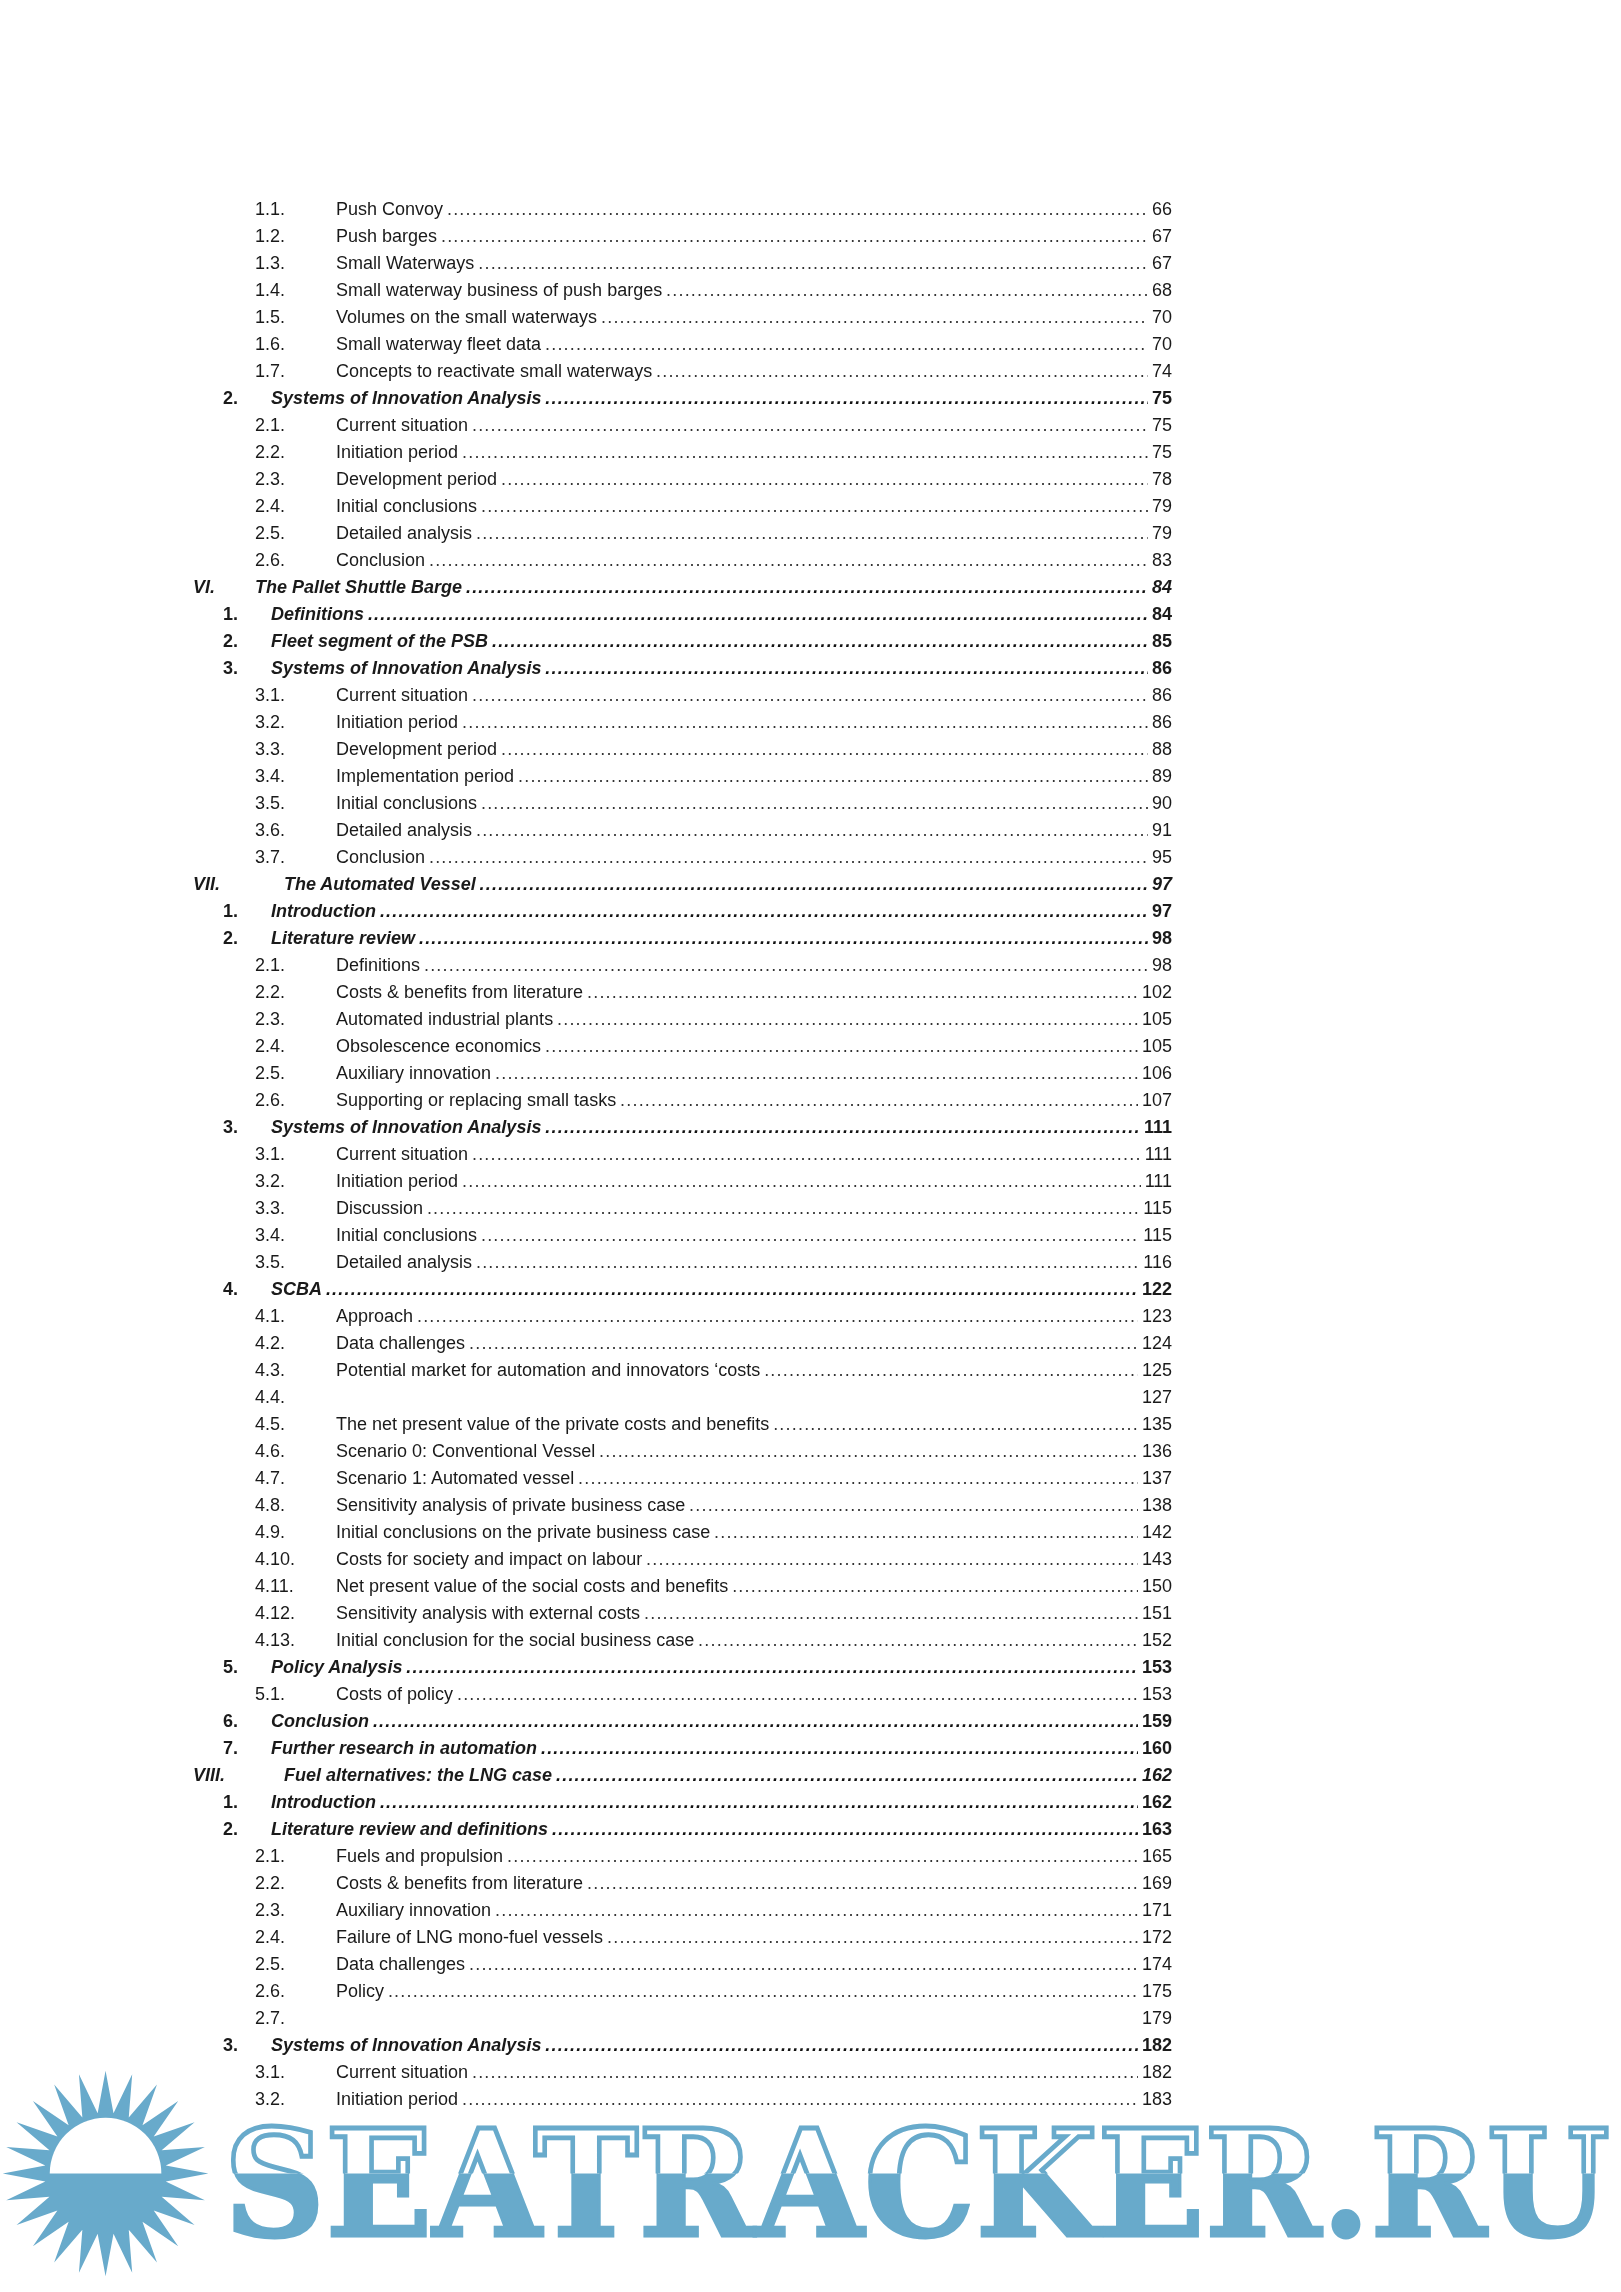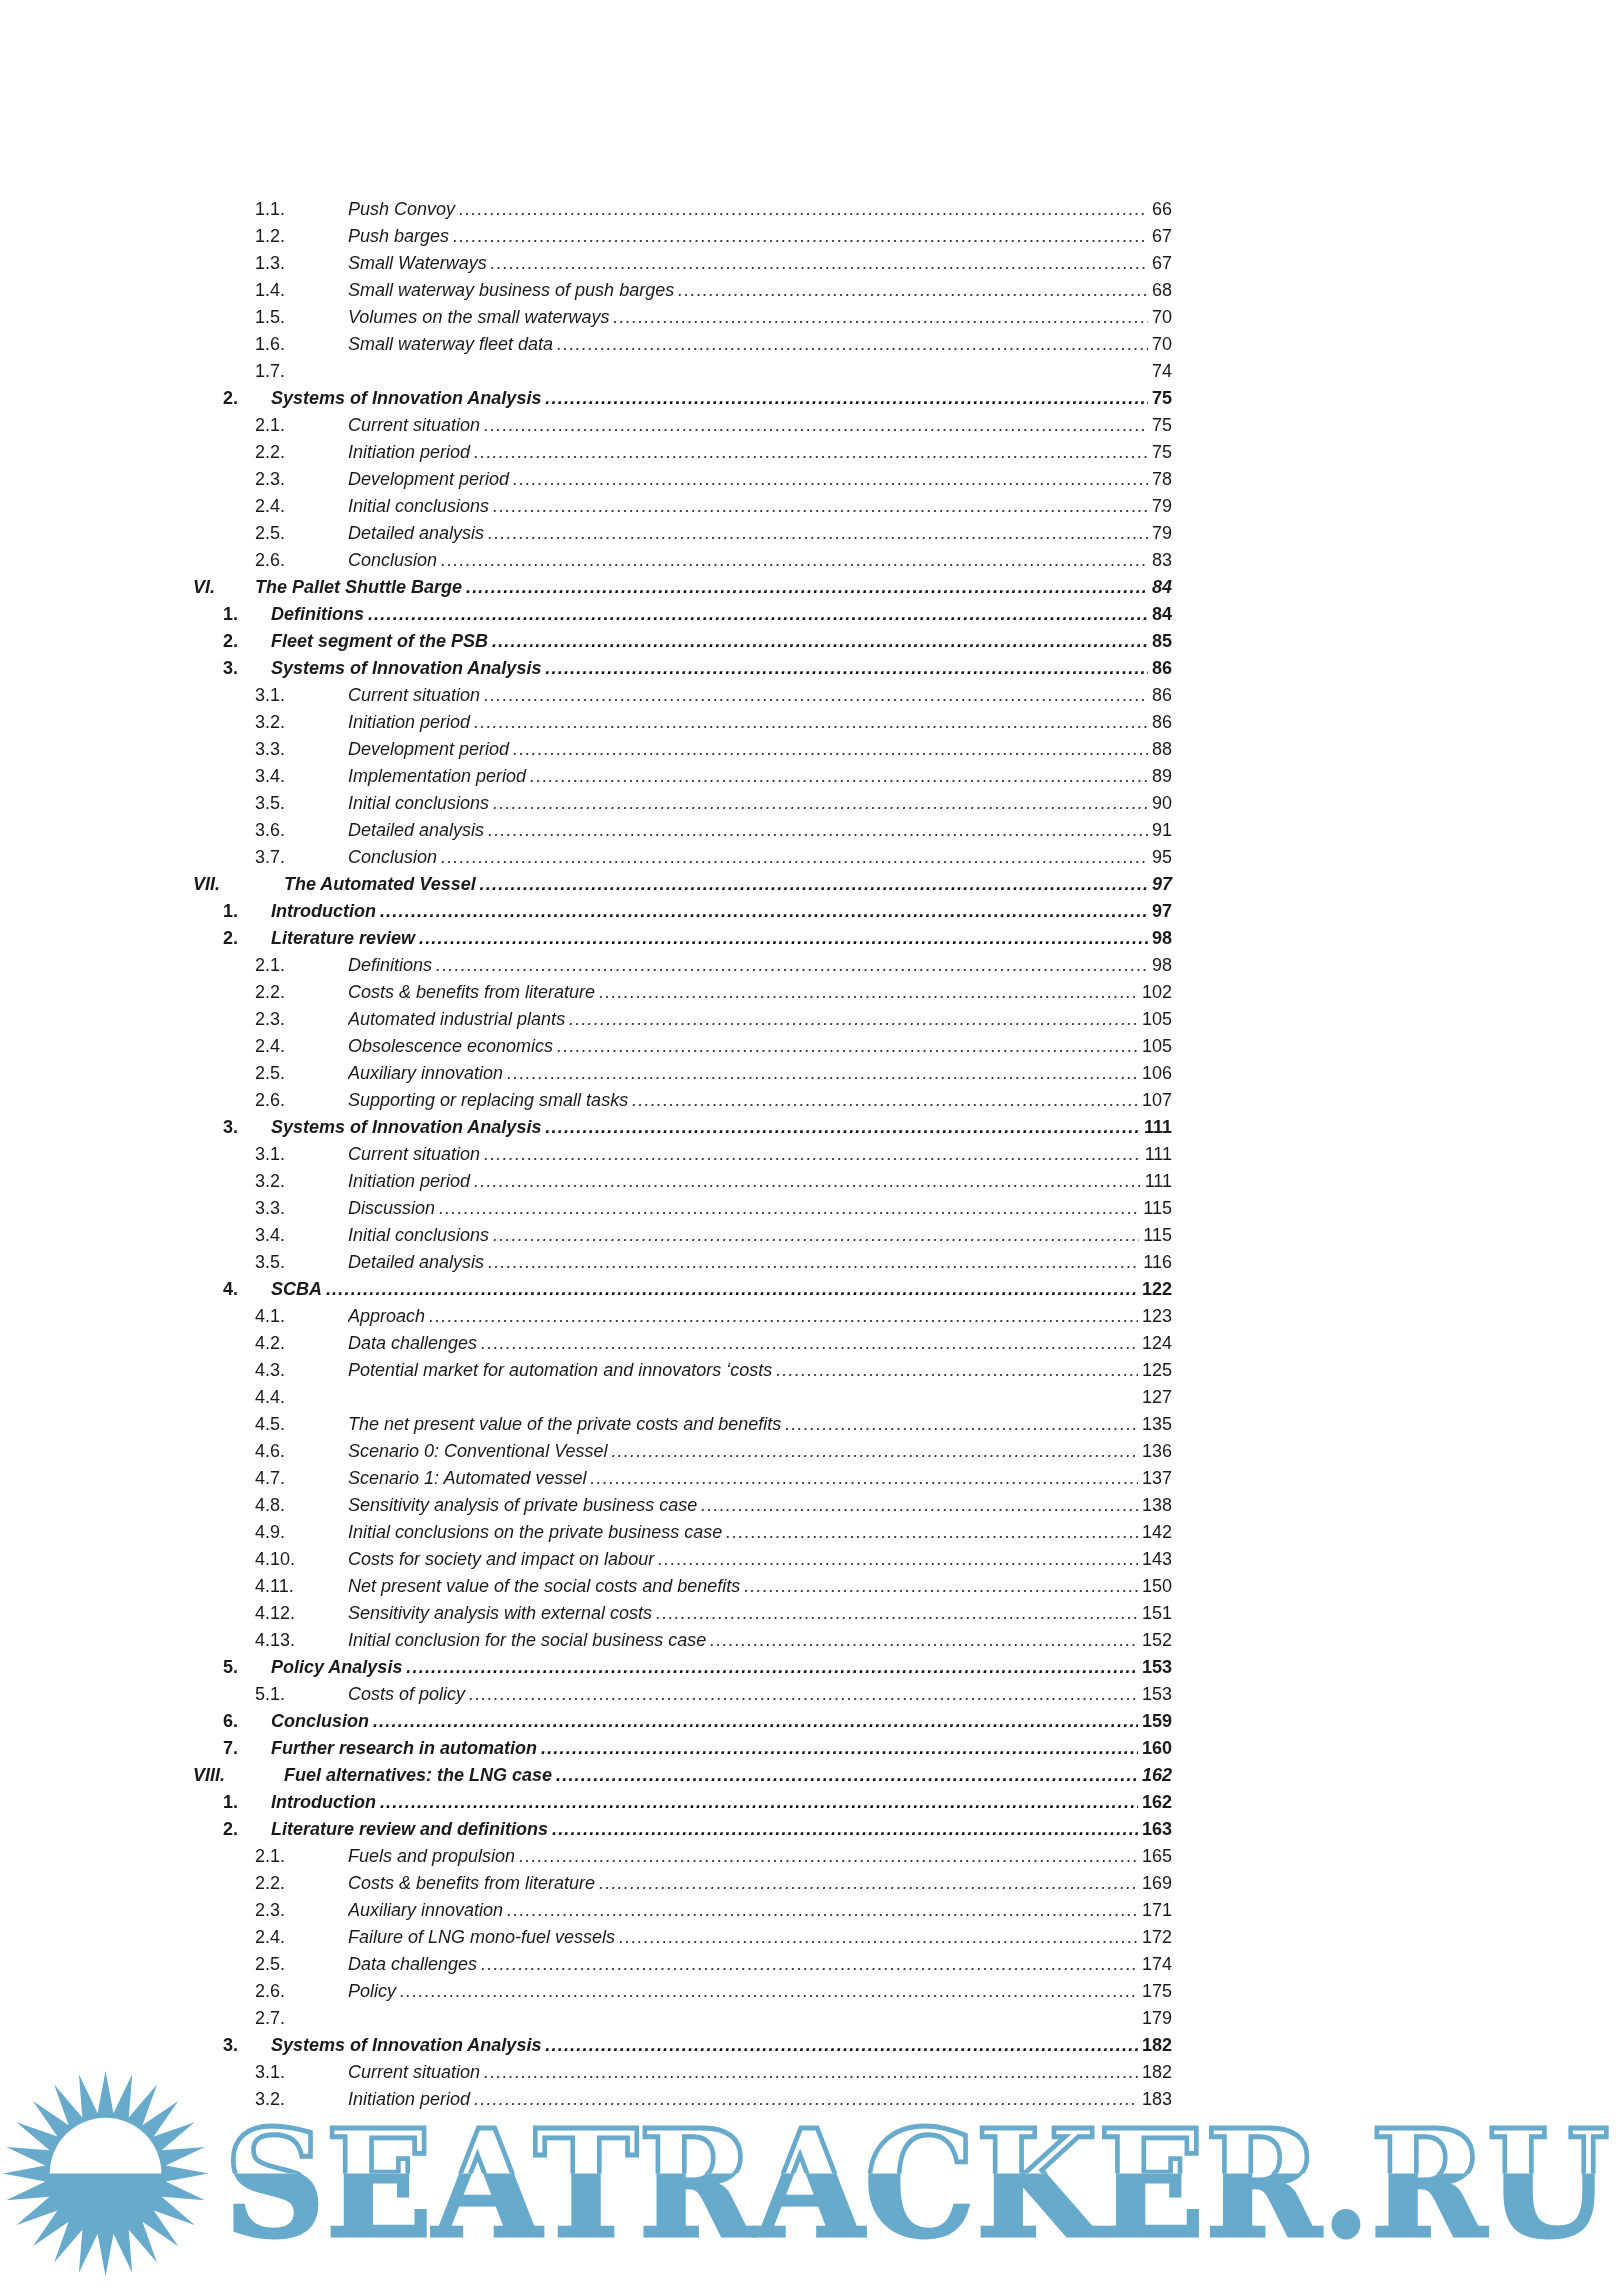--- a/index.html
+++ b/index.html
@@ -6,21 +6,21 @@
   body { width: 1621px; height: 2293px; position: relative; overflow: hidden; font-family: "Liberation Sans", sans-serif; color: #1a1a1a; }
   #toc { position: absolute; left: 0; top: 196px; width: 1348px; }
   .row { position: relative; height: 27px; line-height: 27px; font-size: 18px; white-space: nowrap; }
   .num { position: absolute; top: 0; }
   .lead { position: absolute; top: 0; right: 176px; display: flex; overflow: hidden; }
   .title { background: #fff; padding-right: 3.9px; flex: 0 0 auto; position: relative; z-index: 2; }
   .dots { flex: 1 1 auto; overflow: hidden; position: relative; }
   .dots::after { content: "........................................................................................................................................................................................................................................................................................................................................................"; position: absolute; left: 0; top: 0; letter-spacing: 1.2px; color: #333; }
   .page { position: absolute; top: 0; right: 176px; background: #fff; padding-left: 3.9px; z-index: 3; text-align: right; }
   .lvl2 .num { left: 255px; }
-  .lvl2 .lead { left: 348px; font-style: italic; }
+  .lvl2 .lead { left: 336px; }
   .lvl1 .num { left: 223px; font-weight: bold; }
   .lvl1 .lead { left: 271px; font-weight: bold; font-style: italic; }
   .lvl1 .page { font-weight: bold; }
   .lvl0 .num { left: 193px; font-weight: bold; font-style: italic; }
   .lvl0 .lead { left: 255px; font-weight: bold; font-style: italic; }
   .lvl0 .page { font-weight: bold; font-style: italic; }
   .lvl0.wide .lead { left: 284px; }
   .bold-dots .dots::after { font-weight: bold; color: #111; }
 
   #watermark { position: absolute; left: 0; top: 2058px; width: 1309px; height: 234px; }
@@ -73,20 +73,24 @@
     <div class="row lvl2">
       <span class="num">1.6.</span>
       <span class="lead">
         <span class="title">Small waterway fleet data</span>
         <span class="dots"></span>
       </span>
       <span class="page">70</span>
     </div>
     <div class="row lvl2">
       <span class="num">1.7.</span>
+      <span class="lead">
+        <span class="title">Concepts to reactivate small waterways</span>
+        <span class="dots"></span>
+      </span>
       <span class="page">74</span>
     </div>
     <div class="row lvl1 bold-dots">
       <span class="num">2.</span>
       <span class="lead">
         <span class="title">Systems of Innovation Analysis</span>
         <span class="dots"></span>
       </span>
       <span class="page">75</span>
     </div>

